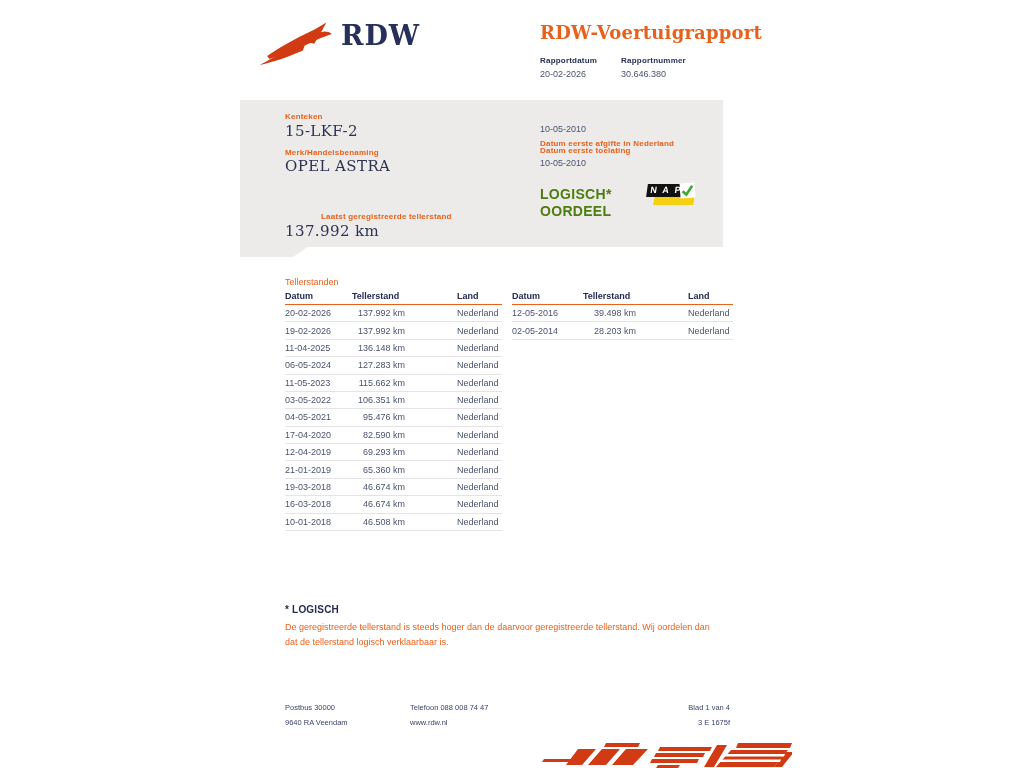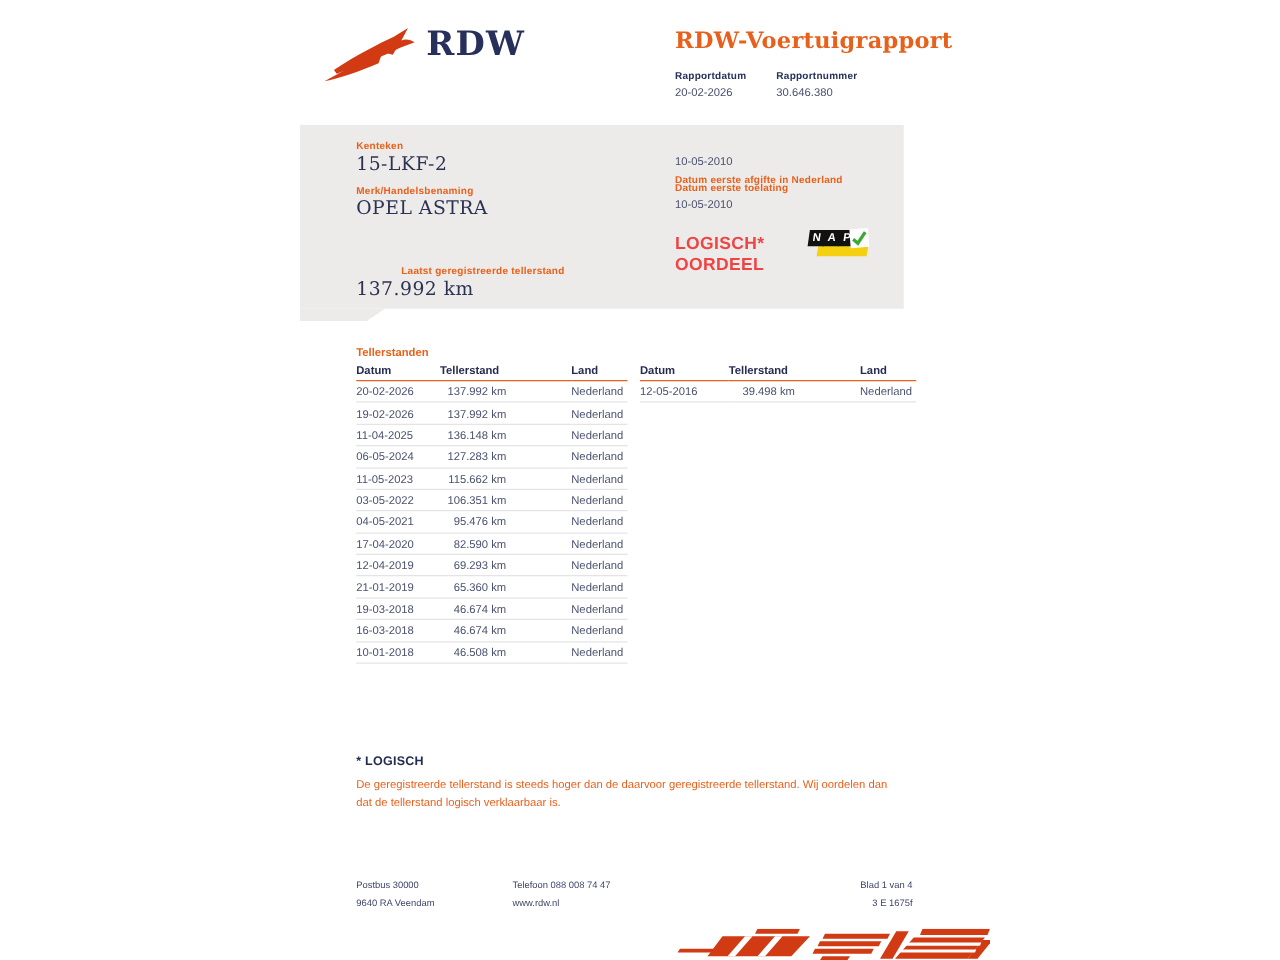--- a/index.html
+++ b/index.html
@@ -22,32 +22,32 @@
   
   .summary-box { position:absolute; left:240px; top:100px; width:483px; height:147px; background:#edebe9; }
   .summary-tab { position:absolute; left:240px; top:247px; width:68px; height:10px; background:#edebe9;
                  clip-path:polygon(0 0, 100% 0, 78% 100%, 0 100%); }
 
   .lbl { position:absolute; font-size:8px; font-weight:bold; color:#e8611c; letter-spacing:0.2px; }
   .big-value { position:absolute; font-family:"DejaVu Serif","Liberation Serif",serif; font-size:15px;
                color:#2b3252; letter-spacing:0.4px; }
   .sm-value { position:absolute; font-size:9px; color:#4a5270; }
 
-  .oordeel { position:absolute; left:540px; top:186px; font-size:14px; font-weight:bold; color:#ef4444;
+  .oordeel { position:absolute; left:540px; top:186px; font-size:14px; font-weight:bold; color:#4d7c0f;
              line-height:17px; letter-spacing:0.3px; }
 
   
   .nap { position:absolute; left:647px; top:184px; width:50px; height:23px; }
   .nap-yellow { position:absolute; left:7px; top:12px; width:40px; height:9px; background:#f5d010; transform:skewX(-10deg); }
   .nap-letter { position:absolute; top:0; width:13px; height:13px; background:#111111; color:#ffffff;
                 font-size:9px; font-weight:bold; text-align:center; line-height:13px; transform:skewX(-8deg); }
   .nap-check-box { position:absolute; left:33px; top:-1px; width:15px; height:15px; background:#ffffff; transform:rotate(-4deg); }
 
   
-  .section-title { position:absolute; left:285px; top:277px; font-size:9px; font-weight:bold; color:#e8611c; }
+  .section-title { position:absolute; left:285px; top:277px; font-size:9px; font-weight:normal; color:#e8611c; }
   table { border-collapse:collapse; font-size:9px; color:#4a5270; table-layout:fixed; }
   .tbl-left  { position:absolute; left:285px; top:289px; width:217px; }
   .tbl-right { position:absolute; left:512px; top:289px; width:221px; }
   th { font-weight:bold; color:#252c52; text-align:left; border-bottom:1.5px solid #e8611c; padding:2px 0 3px 0; }
   th.col-land, td.col-land { }
   td { padding:3.2px 0; border-bottom:1px solid #e5e3e7; }
   td.col-teller { text-align:right; padding-right:52px; }
   .tbl-left  col.c1 { width:67px; }  .tbl-left  col.c2 { width:105px; } .tbl-left  col.c3 { width:45px; }
   .tbl-right col.c1 { width:71px; }  .tbl-right col.c2 { width:105px; } .tbl-right col.c3 { width:45px; }
 
@@ -219,20 +219,25 @@
       <tr>
         <th>Datum</th>
         <th>Tellerstand</th>
         <th class="col-land">Land</th>
       </tr>
     </thead>
     <tbody>
         <tr>
           <td>12-05-2016</td>
           <td class="col-teller">39.498 km</td>
+          <td class="col-land">Nederland</td>
+        </tr>
+        <tr>
+          <td>02-05-2014</td>
+          <td class="col-teller">28.203 km</td>
           <td class="col-land">Nederland</td>
         </tr>
       </tbody>
   </table>
 
   <div class="footnote-title">* LOGISCH</div>
   <div class="footnote-text">De geregistreerde tellerstand is steeds hoger dan de daarvoor geregistreerde tellerstand. Wij oordelen dan dat de tellerstand logisch verklaarbaar is.</div>
 
   <div class="footer-block footer-address">
     <div>Postbus 30000</div>

